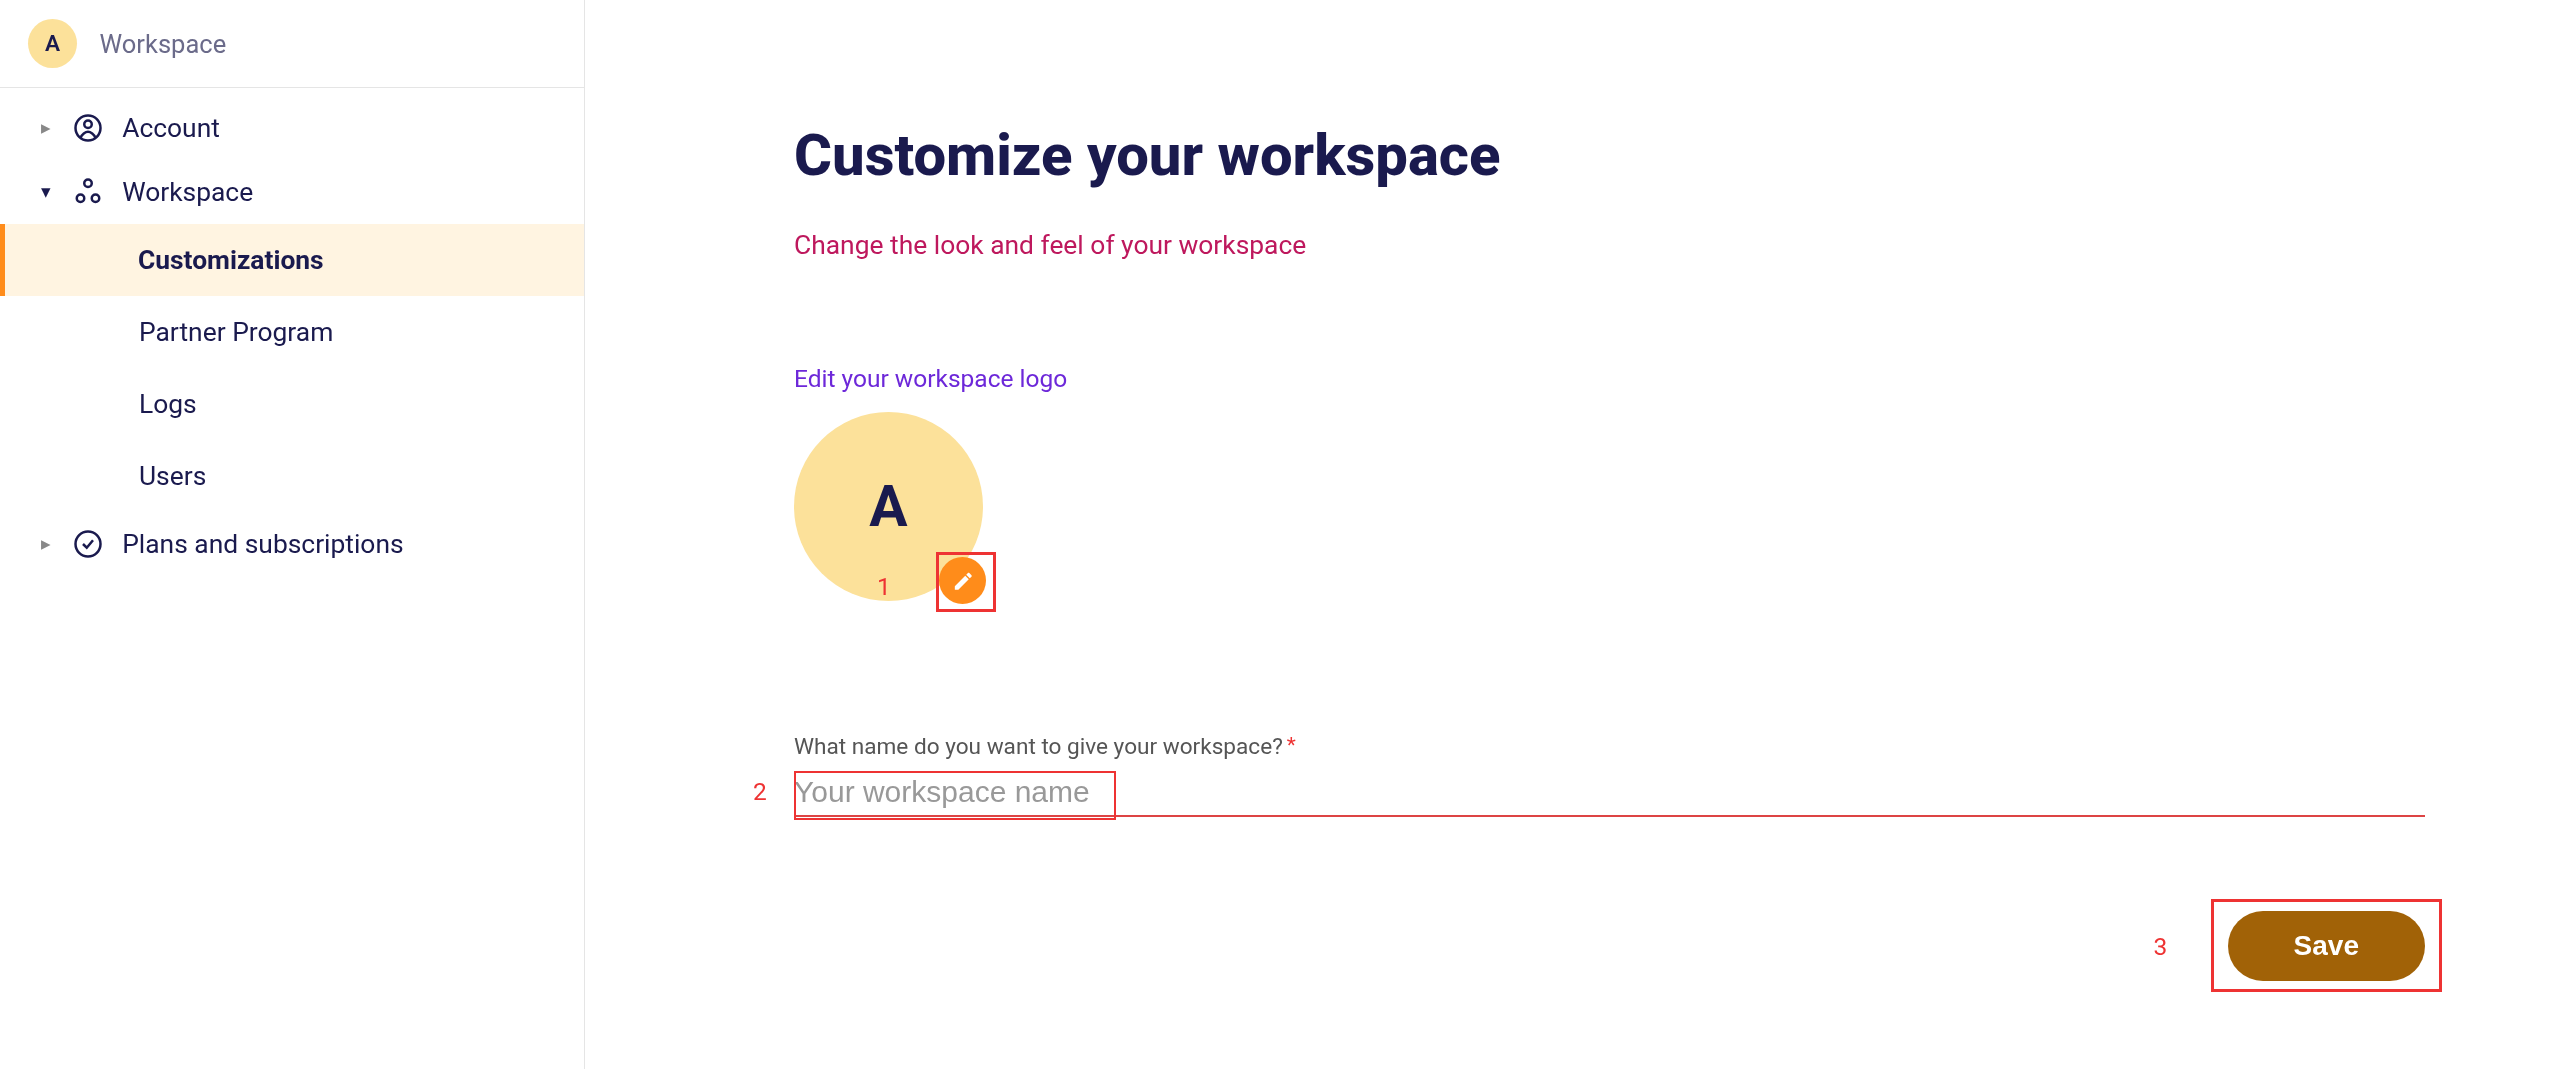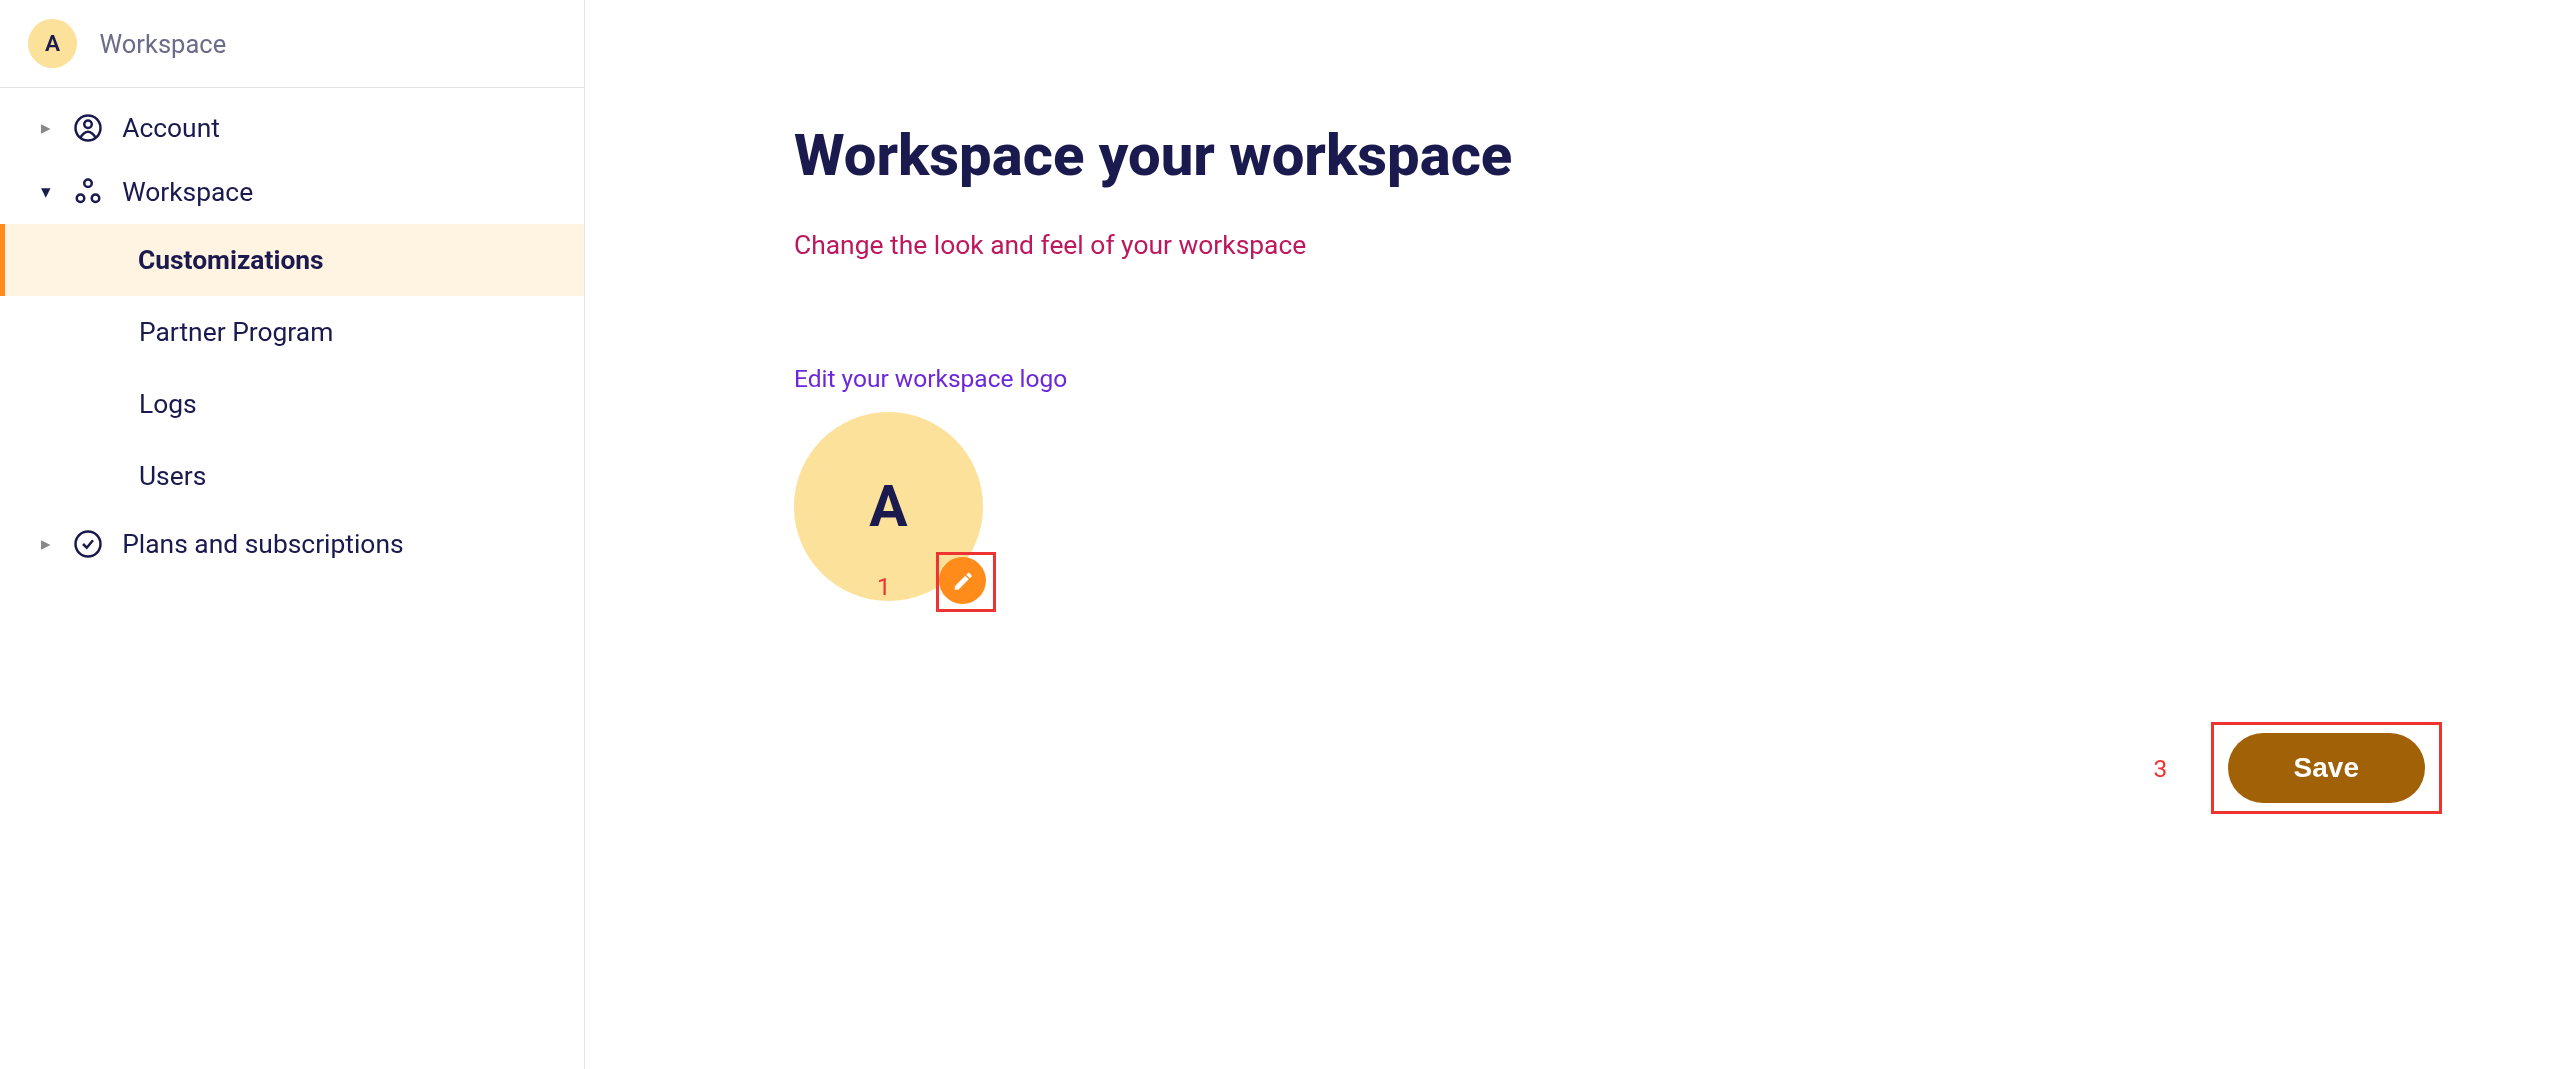--- a/index.html
+++ b/index.html
@@ -293,38 +293,47 @@
           <path d="M8 12l3 3 5-6"></path>
         </svg>
       </span>
       <span class="nav-label">Plans and subscriptions</span>
     </div>
 
   </div>
 </div>
 
 <div class="main">
-  <h1 class="page-title">Workspace your workspace</h1>
+  <h1 class="page-title">Customize your workspace</h1>
   <p class="page-subtitle">Change the look and feel of your workspace</p>
 
   <p class="section-label">Edit your workspace logo</p>
 
   <div class="logo-edit-area">
     <div class="avatar-large">
       <span>A</span>
     </div>
     <button class="edit-button">
       <svg width="22.6" height="22.6" viewBox="0 0 24 24" fill="#fff">
         <path d="M3 17.25V21h3.75L17.81 9.94l-3.75-3.75L3 17.25zM20.71 7.04c.39-.39.39-1.02 0-1.41l-2.34-2.34c-.39-.39-1.02-.39-1.41 0l-1.83 1.83 3.75 3.75 1.83-1.83z"></path>
       </svg>
     </button>
     <div class="edit-annotation"></div>
     <span class="annotation-num-1">1</span>
   </div>
 
+  <div class="input-section">
+    <div class="input-label-line">
+      <span class="input-label">What name do you want to give your workspace?</span>
+      <span class="required-star">*</span>
+    </div>
+    <input class="name-input" type="text" placeholder="Your workspace name" style="">
+    <div class="input-annotation"></div>
+    <span class="annotation-num-2">2</span>
+  </div>
 
   <div class="save-row">
     <div class="save-container">
       <button class="save-button">
         <span>Save</span>
       </button>
       <div class="save-annotation"></div>
       <span class="annotation-num-3">3</span>
     </div>
   </div>

